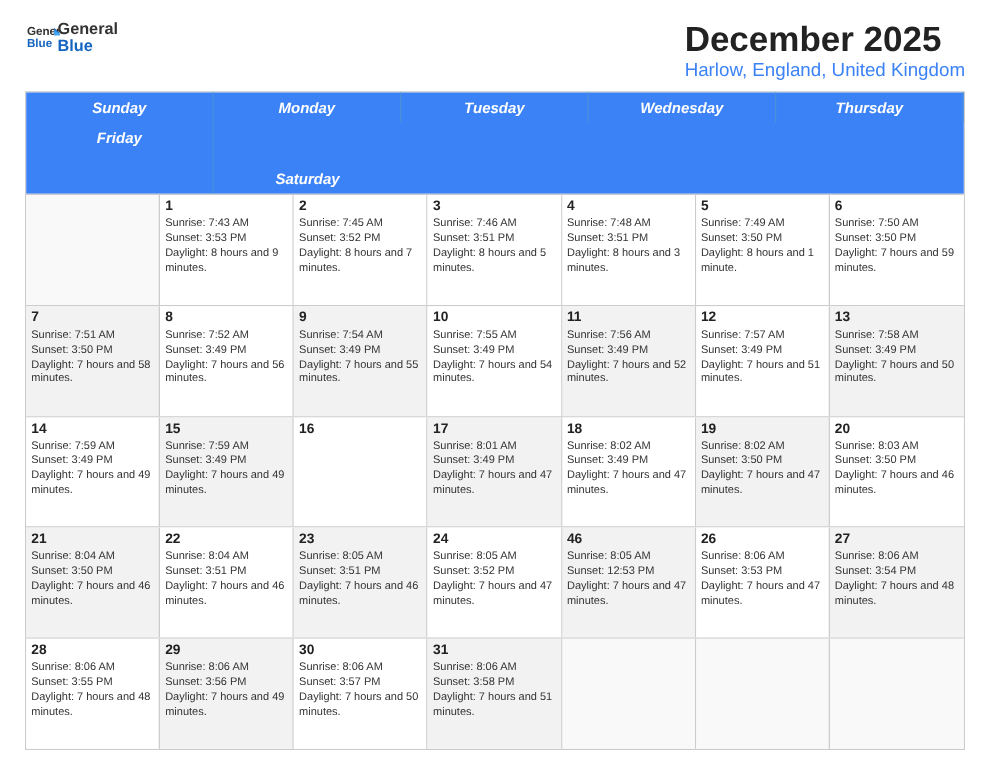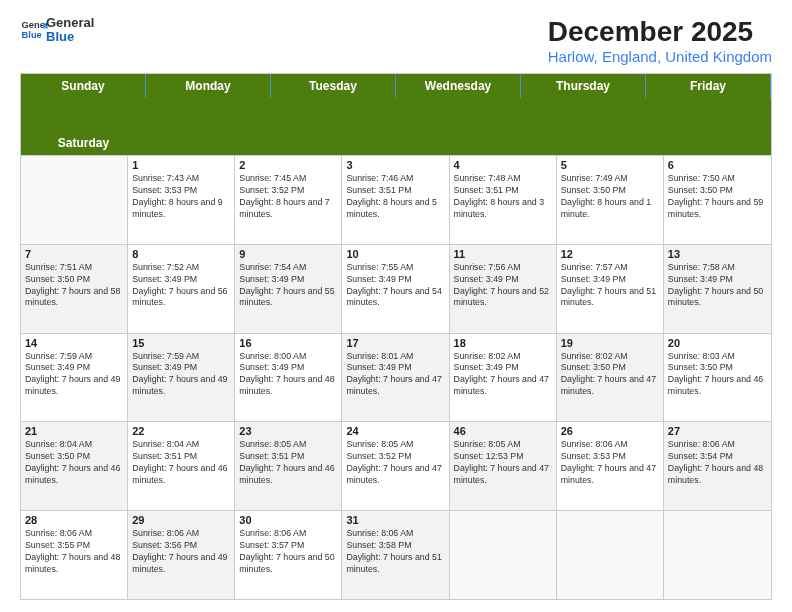--- a/index.html
+++ b/index.html
@@ -46,22 +46,23 @@
       color: #3b82f6;
     }
     .calendar {
       flex: 1;
       display: flex;
       flex-direction: column;
       border: 1px solid #ccc;
     }
     .cal-header-row {
       display: grid;
-      grid-template-columns: repeat(6, 1fr);
-      background: #4d7c0f;
+      grid-template-columns: repeat(5, 1fr);
+      background: #3b82f6;
+      font-style: italic;
     }
     .cal-header-cell {
       color: #fff;
       font-size: 12px;
       font-weight: bold;
       padding: 5px 4px;
       text-align: center;
       border-right: 1px solid #4a90d9;
     }
     .cal-header-cell:last-child { border-right: none; margin-top: 33px; }
@@ -241,24 +242,20 @@
           </div>
           <div class="cal-cell shaded">
             <div class="day-num">15</div>
             <div class="day-info">Sunrise: 7:59 AM
 Sunset: 3:49 PM
 Daylight: 7 hours
 and 49 minutes.</div>
           </div>
           <div class="cal-cell">
             <div class="day-num">16</div>
-            <div class="day-info">Sunrise: 8:00 AM
-Sunset: 3:49 PM
-Daylight: 7 hours
-and 48 minutes.</div>
           </div>
           <div class="cal-cell shaded">
             <div class="day-num">17</div>
             <div class="day-info">Sunrise: 8:01 AM
 Sunset: 3:49 PM
 Daylight: 7 hours
 and 47 minutes.</div>
           </div>
           <div class="cal-cell">
             <div class="day-num">18</div>

